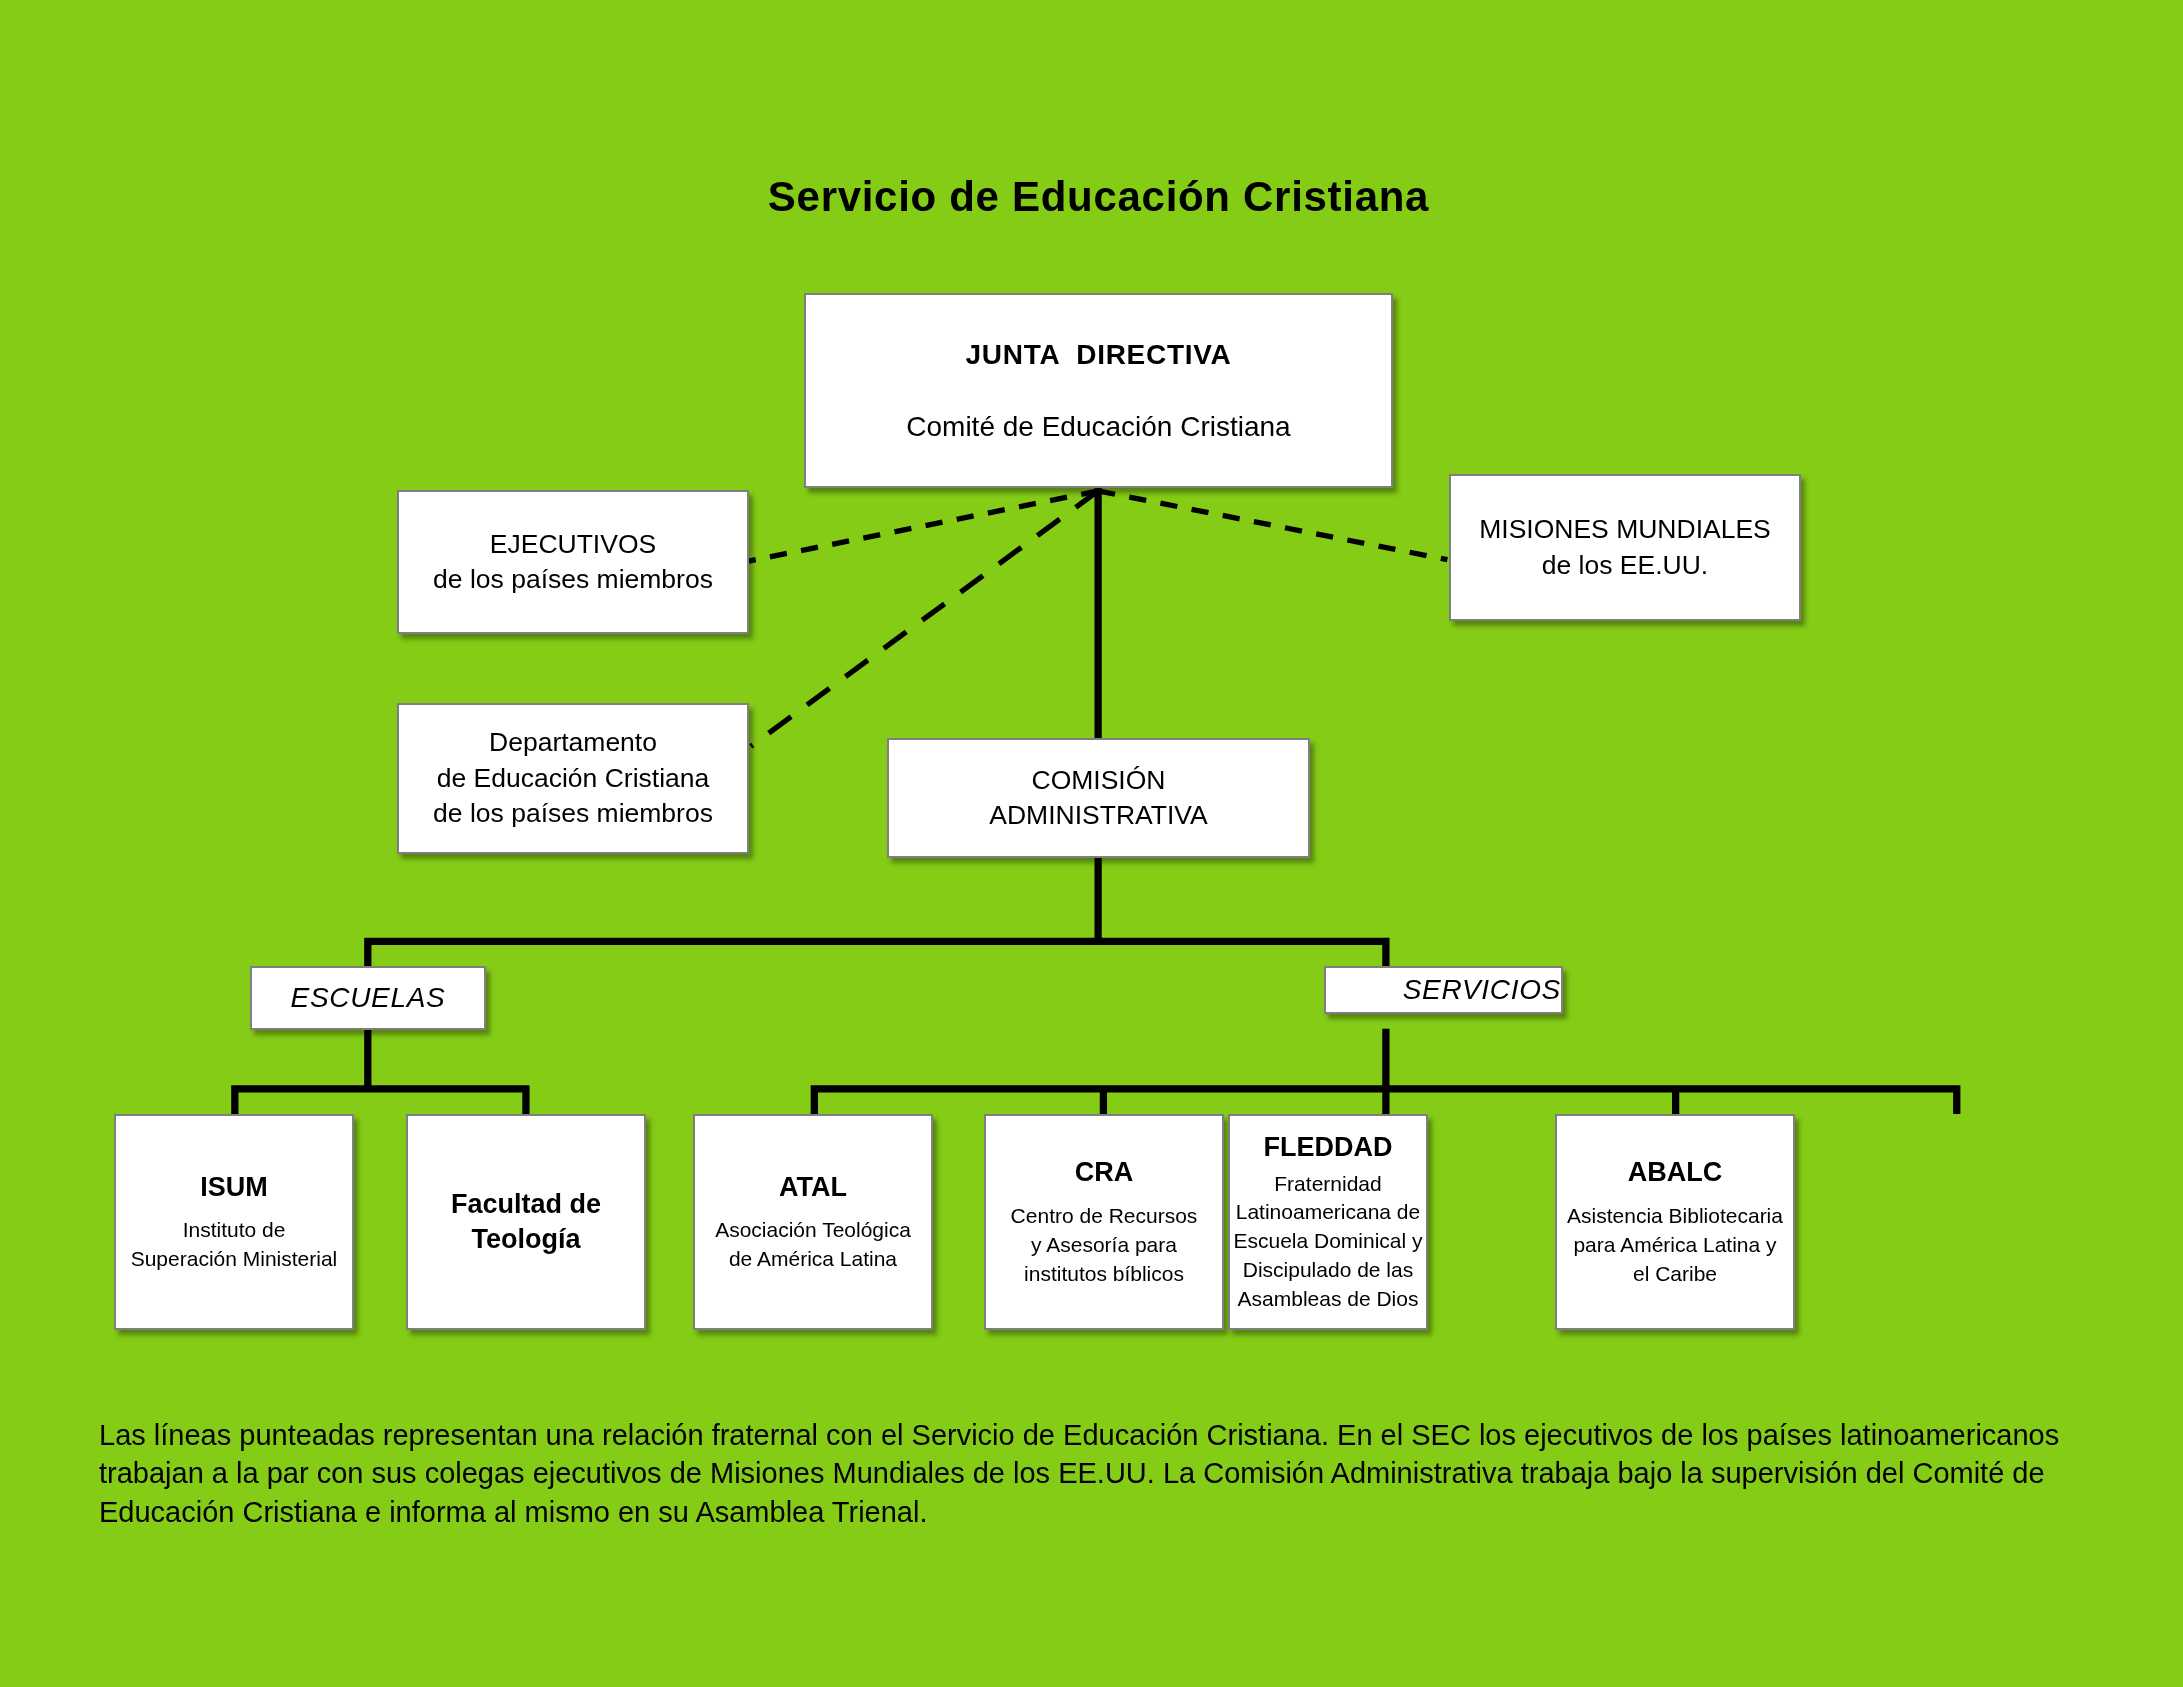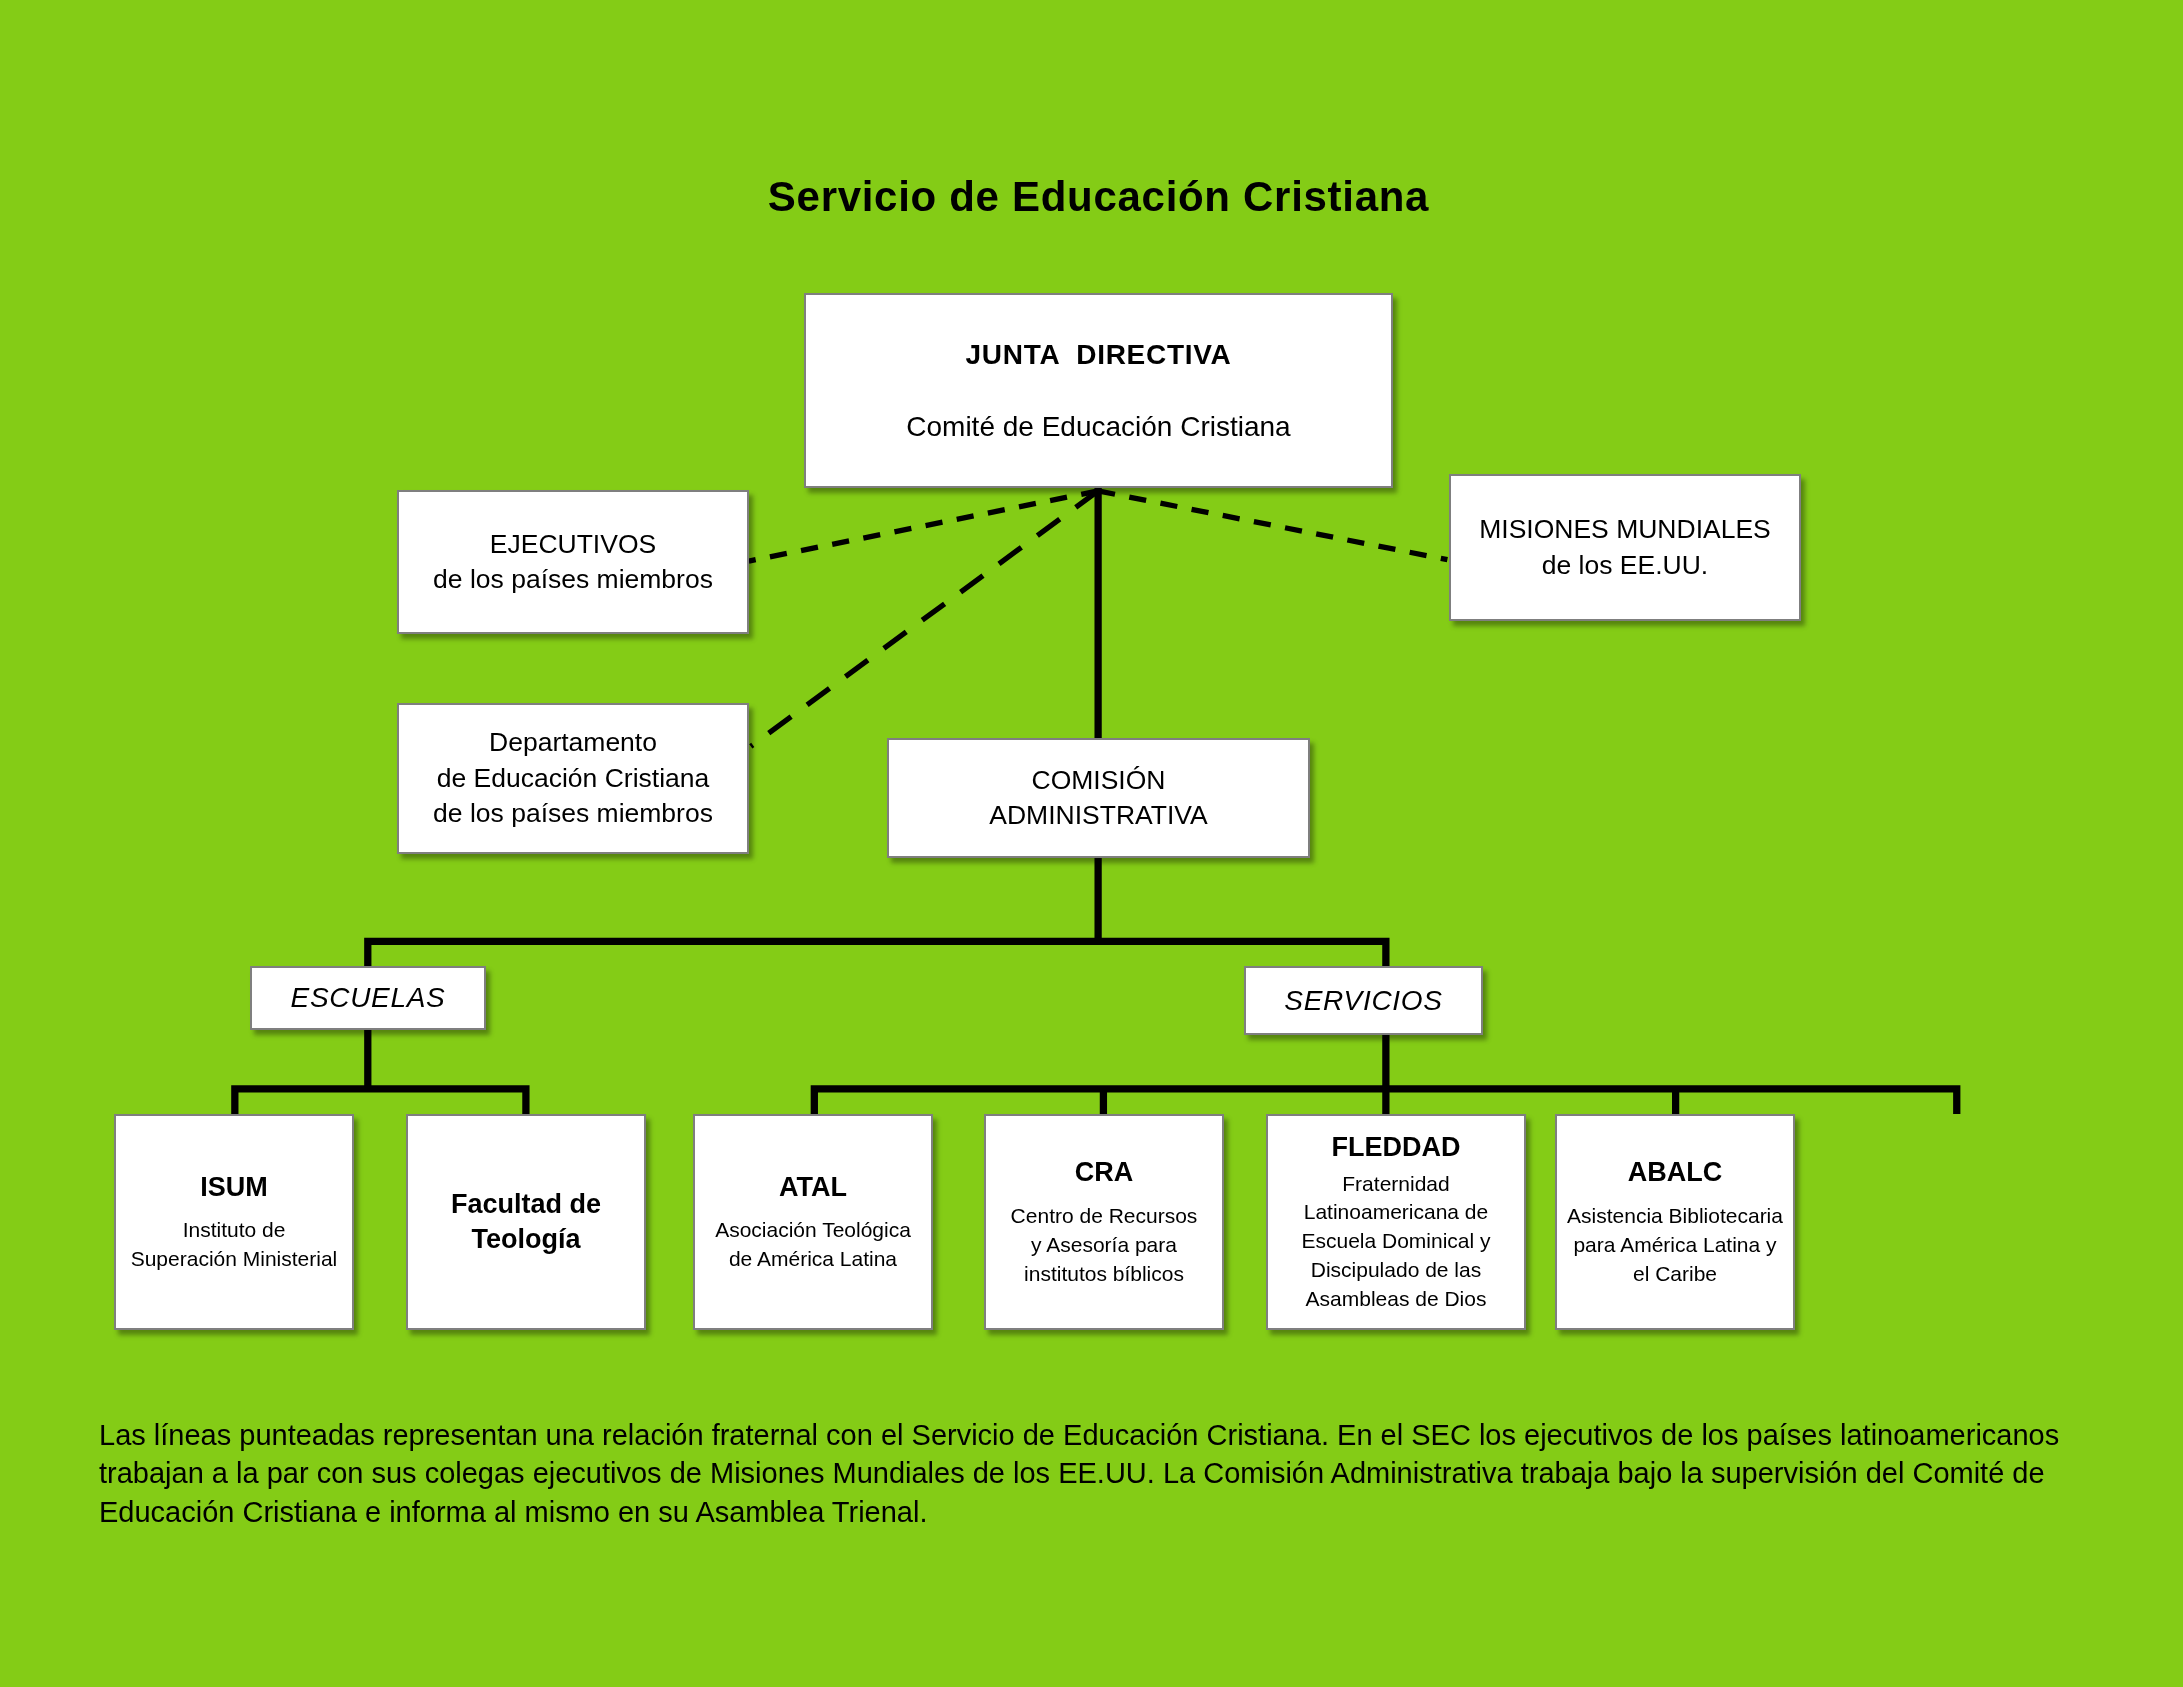--- a/index.html
+++ b/index.html
@@ -48,26 +48,26 @@
     text-align:left;
     z-index:2;
   }
   
   .b-junta        {left:804px; top:293px;  width:589px; height:195px;gap:20px;}
   .b-ejecutivos   {left:397px;  top:490px;  width:352px; height:144px;}
   .b-misiones     {left:1449px; top:474px;  width:352px; height:147px;}
   .b-departamento {left:397px;  top:703px; width:352px; height:151px;}
   .b-comision     {left:887px; top:738px; width:423px; height:120px;}
   .b-escuelas     {left:250px;  top:966px; width:236px; height:64px;}
-  .b-servicios    {left:1244px; top:966px; width:239px; height:69px;}
+  .b-servicios    {left:1324px; top:966px; width:239px; height:48px;align-items:flex-end;}
   .b-isum         {left:114px;  top:1114px; width:240px; height:216px;}
   .b-facultad     {left:406px;  top:1114px; width:240px; height:216px;}
   .b-atal         {left:693px; top:1114px; width:240px; height:216px;}
   .b-cra          {left:984px; top:1114px; width:240px; height:216px;}
-  .b-fleddad      {left:1266px; top:1114px; width:260px; height:216px; padding:20px 0;}
+  .b-fleddad      {left:1228px; top:1114px; width:200px; height:216px; padding:20px 0;}
   .b-abalc        {left:1555px; top:1114px; width:240px; height:216px;}
   .b-publicaciones{left:1838px; top:1114px; width:241px; height:216px;}
 </style>
 </head>
 <body>
 
 <div class="canvas">
 
   <div class="page-title">Servicio de Educación Cristiana</div>
 

